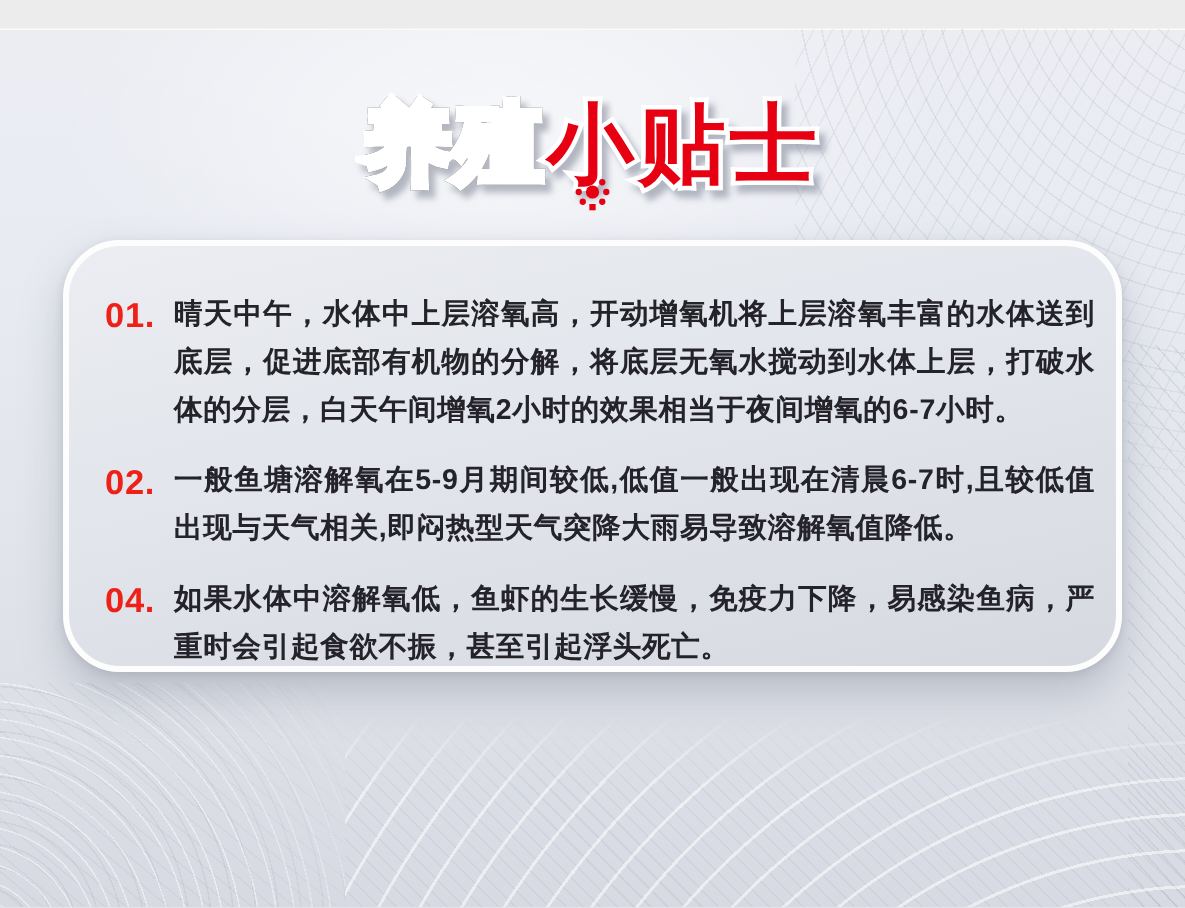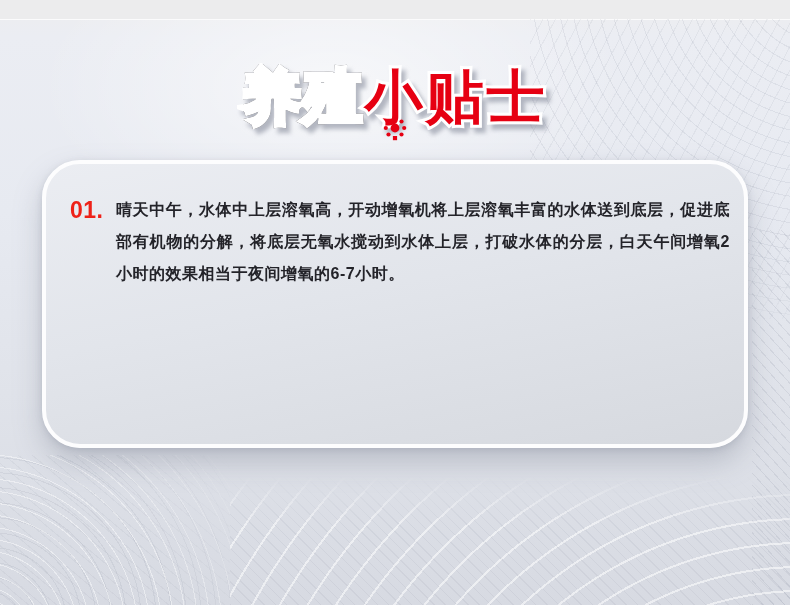--- a/index.html
+++ b/index.html
@@ -84,21 +84,21 @@
     padding:30px 14px 0 24px;
   }
   .tip{display:flex;align-items:flex-start;margin-bottom:15px;}
   .tip-number{
     flex:0 0 46px;
     color:#ee2118;font-weight:800;font-size:23px;line-height:32px;
     letter-spacing:0.5px;
   }
   .tip-text{
     flex:1 1 auto;
-    color:#232329;font-weight:700;font-size:16px;line-height:32px;
+    color:#232329;font-weight:700;font-size:19px;line-height:32px;
     letter-spacing:0.5px;text-align:justify;
   }
 </style>
 </head>
 <body>
 
 <div class="poster">
 
   <div class="top-strip"></div>
   <div class="arc-mesh-topright"></div>
@@ -124,17 +124,25 @@
     </svg>
   </div>
 
   <div class="card">
 
     <div class="tip">
       <span class="tip-number">01.</span>
       <span class="tip-text">晴天中午，水体中上层溶氧高，开动增氧机将上层溶氧丰富的水体送到底层，促进底部有机物的分解，将底层无氧水搅动到水体上层，打破水体的分层，白天午间增氧2小时的效果相当于夜间增氧的6-7小时。</span>
     </div>
 
+    <div class="tip">
+      <span class="tip-number">02.</span>
+      <span class="tip-text">一般鱼塘溶解氧在5-9月期间较低,低值一般出现在清晨6-7时,且较低值出现与天气相关,即闷热型天气突降大雨易导致溶解氧值降低。</span>
+    </div>
 
 
+    <div class="tip">
+      <span class="tip-number">04.</span>
+      <span class="tip-text">如果水体中溶解氧低，鱼虾的生长缓慢，免疫力下降，易感染鱼病，严重时会引起食欲不振，甚至引起浮头死亡。</span>
+    </div>
 
   </div>
 </div>
 
 </body></html>

